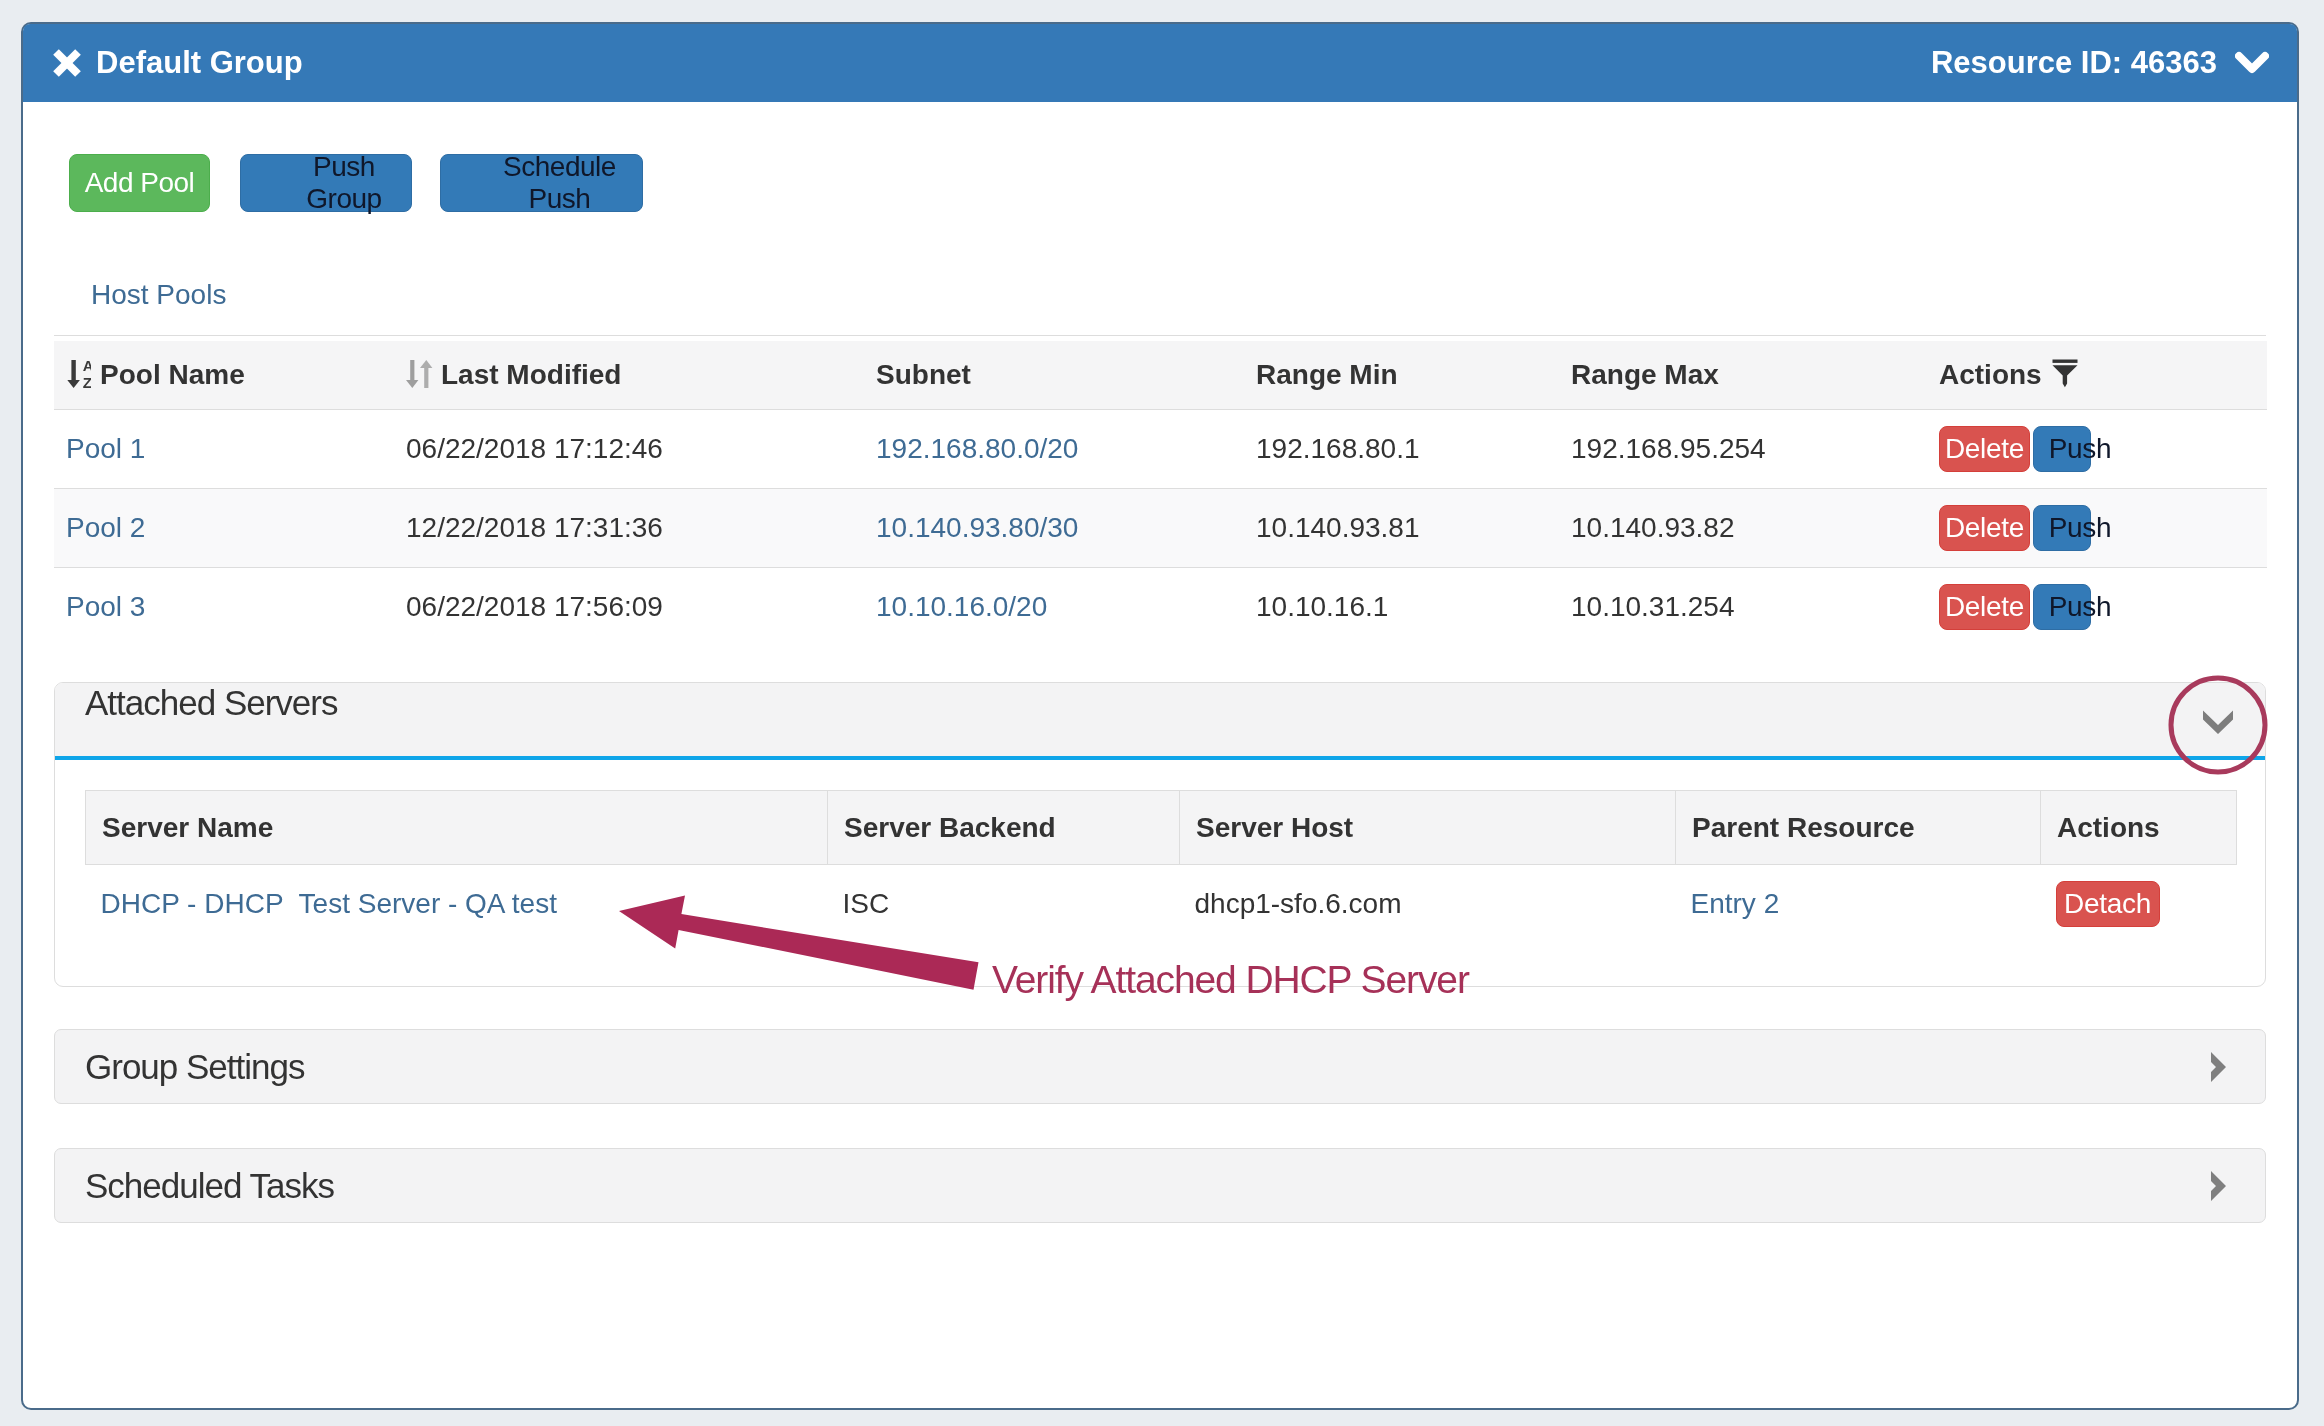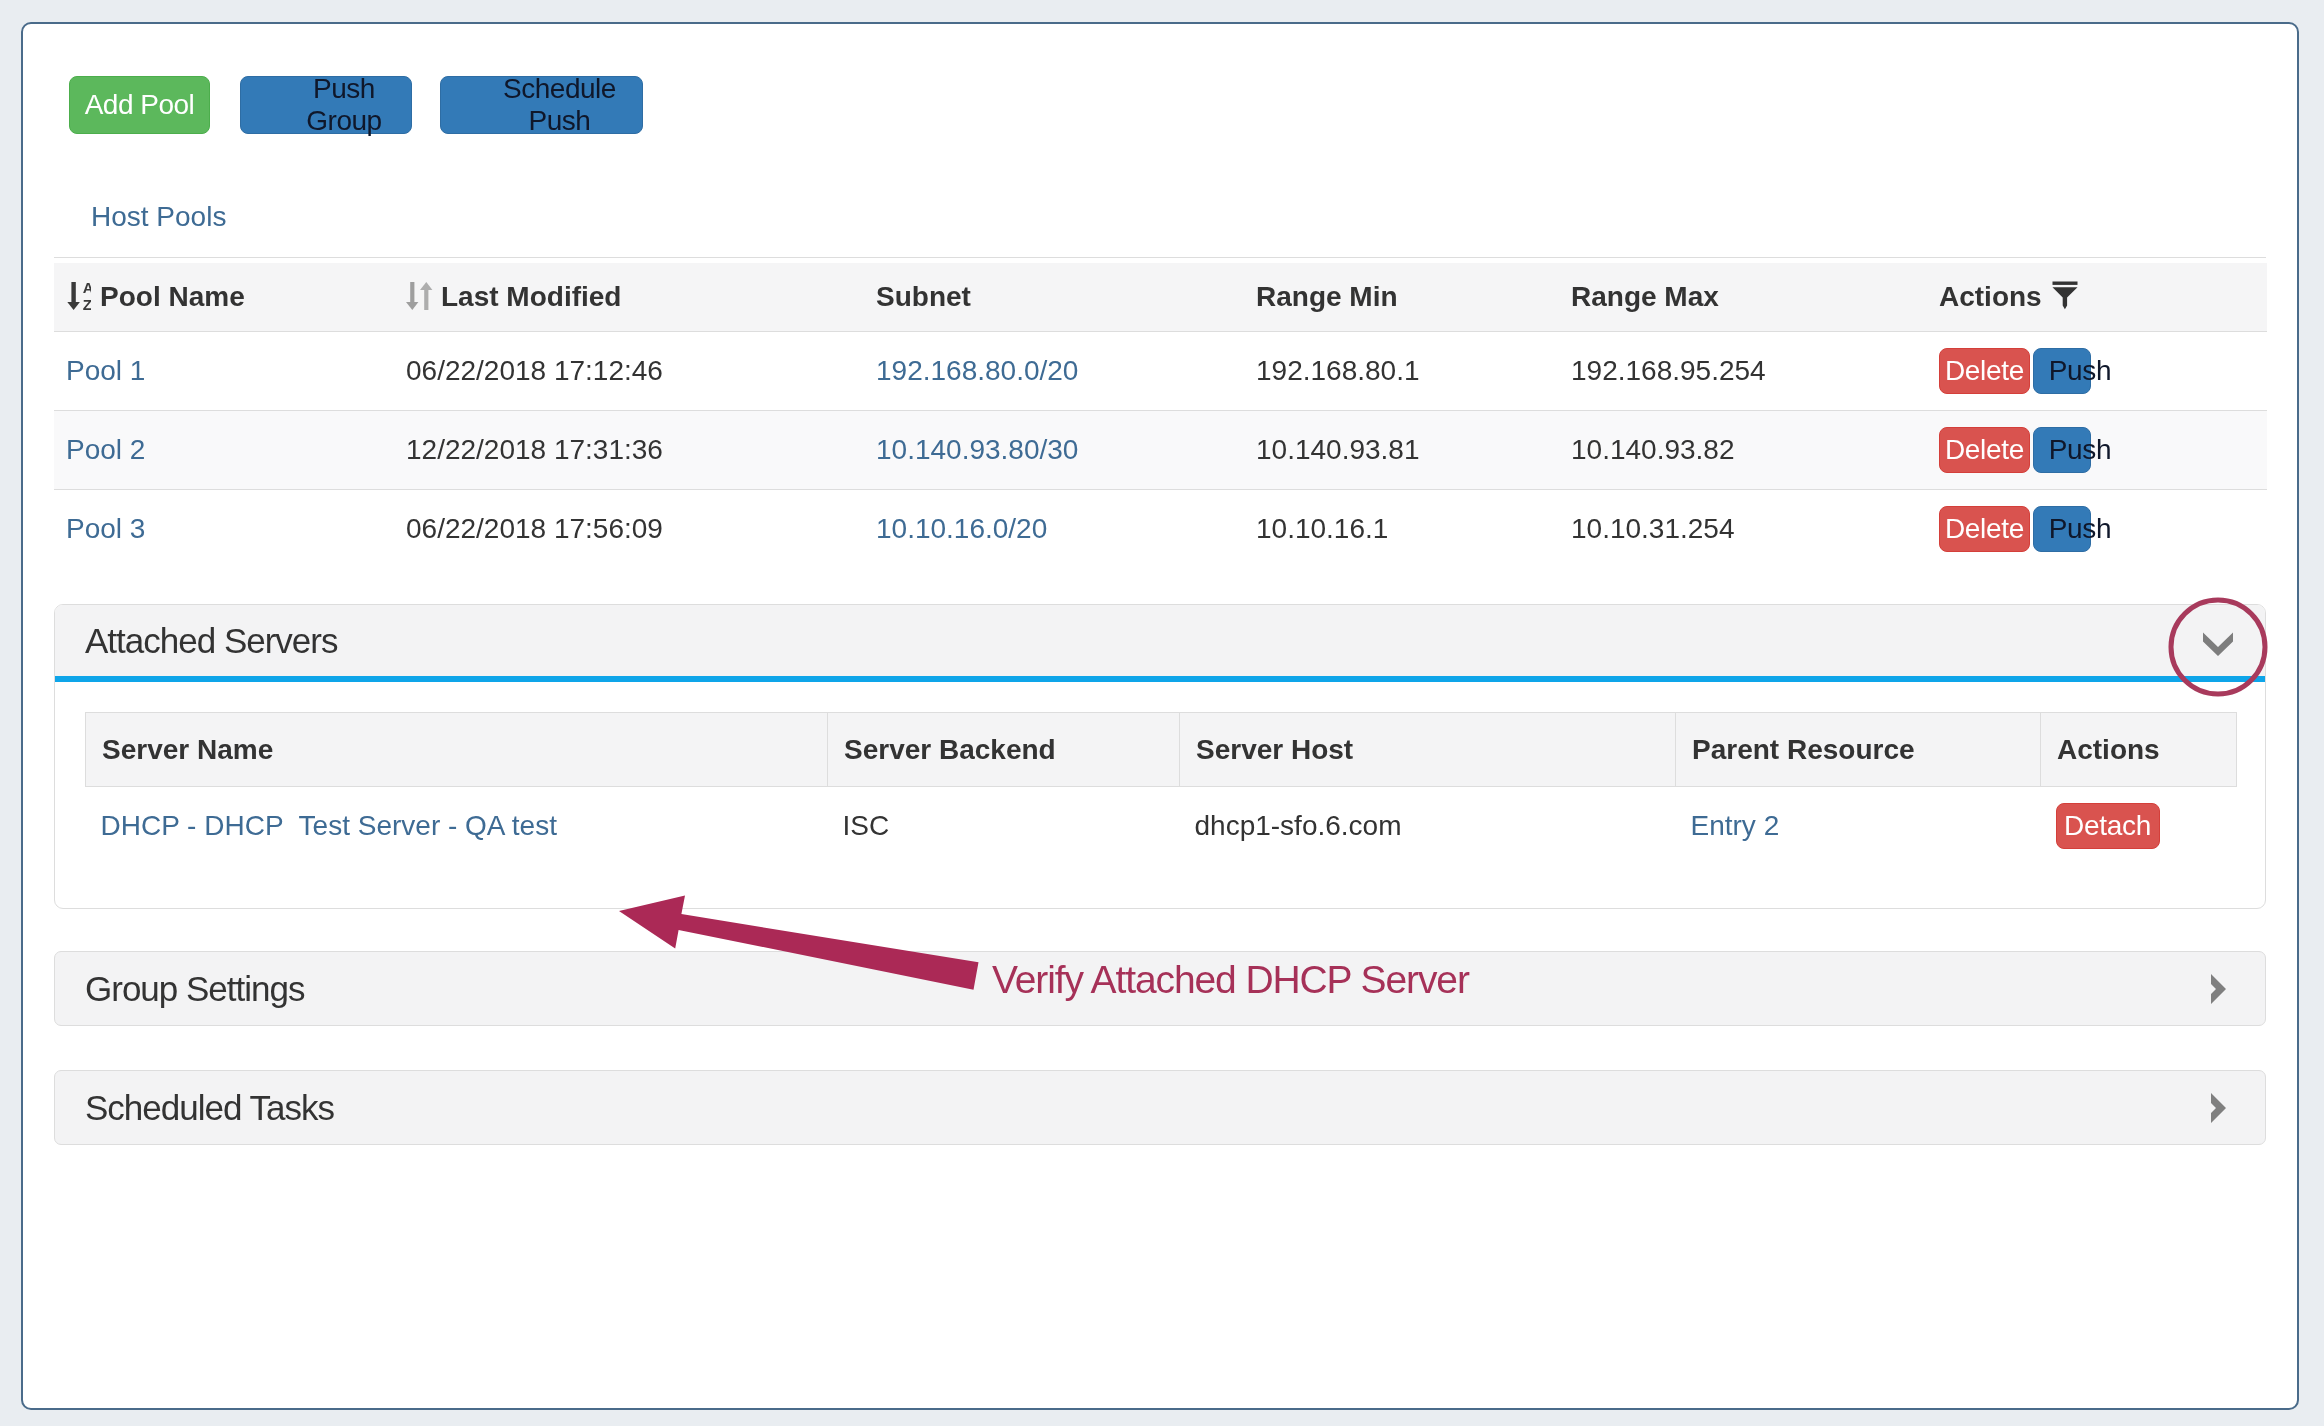--- a/index.html
+++ b/index.html
@@ -55,22 +55,22 @@
   .maintable tr:first-child td { border-top:none; }
   a.lnk { color:#3e6b94; text-decoration:none; }
   .btn-sm { font-size:28px; font-weight:normal; line-height:36px; height:46px; letter-spacing:-0.3px; }
   .w-del { width:91px; } .w-push { width:58px; margin-left:3px; } .w-det { width:104px; }
   .icon { display:inline-block; vertical-align:middle; }
 
   
   .acc { border:1px solid #ddd; border-radius:9px; margin-top:36px; background:#fff; }
   .acc-head {
     background:#f3f3f4; border-radius:8px 8px 0 0; height:77px;
-    display:flex; align-items:center; padding:0 30px; font-size:35px; letter-spacing:-1.0px; color:#333;
-    position:relative; border-bottom:6px solid #0ea5e9;
+    display:flex; padding:0 30px; font-size:35px; letter-spacing:-1.0px; color:#333;
+    position:relative; border-bottom:4px solid #0ea5e9;
   }
   .acc-body { padding:30px 30px 43px; position:relative; }
   .innertable { width:2151px; }
   .innertable th {
     text-align:left; background:#f4f4f5; font-weight:bold; font-size:28px;
     padding:17px 16px 16px; border:1px solid #ddd; vertical-align:middle;
   }
   .innertable td { padding:16px 15px; vertical-align:middle; }
 
   .attachrow { margin-top:51px; display:flex; align-items:center; }
@@ -88,20 +88,34 @@
   }
   .bar .chev { margin-left:auto; }
   .bar1 { margin-top:42px; }
   .bar2 { margin-top:44px; }
 
   .annot { position:absolute; z-index:10; }
 </style>
 </head>
 <body>
   <div class="panel">
+    <div class="phead">
+      <svg class="xicon" width="28" height="34" viewBox="0 0 28 34">
+        <g stroke="#fff" stroke-width="8" stroke-linecap="butt">
+          <line x1="3" y1="6" x2="25" y2="28"></line>
+          <line x1="25" y1="6" x2="3" y2="28"></line>
+        </g>
+      </svg>
+      <span>Default Group</span>
+      <span class="spacer"></span>
+      <span>Resource ID: 46363</span>
+      <svg class="rchev" width="34" height="24" viewBox="0 0 34 24">
+        <polyline points="4,5 17,18 30,5" fill="none" stroke="#fff" stroke-width="8" stroke-linecap="round" stroke-linejoin="round"></polyline>
+      </svg>
+    </div>
     <div class="content">
       <div class="titlerow">
         <span class="btn btn-lg btn-green" style="width:141px; margin-left:15px;">Add Pool</span>
         <span class="btn btn-lg btn-blue" style="width:172px; margin-left:30px;">Push Group</span>
         <span class="btn btn-lg btn-blue" style="width:203px; margin-left:28px;">Schedule Push</span>
       </div>
 
       <div class="tabs">
         <div class="tab-link">Host Pools</div>
       </div>

